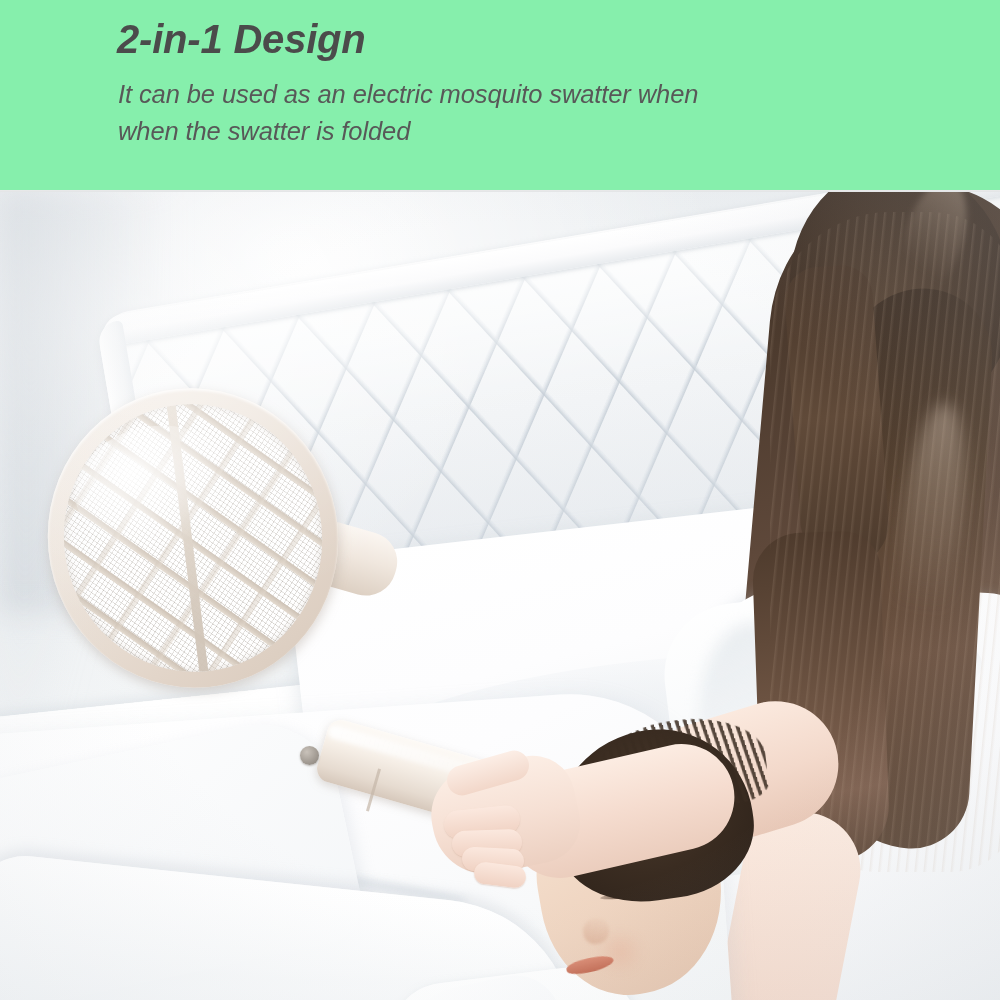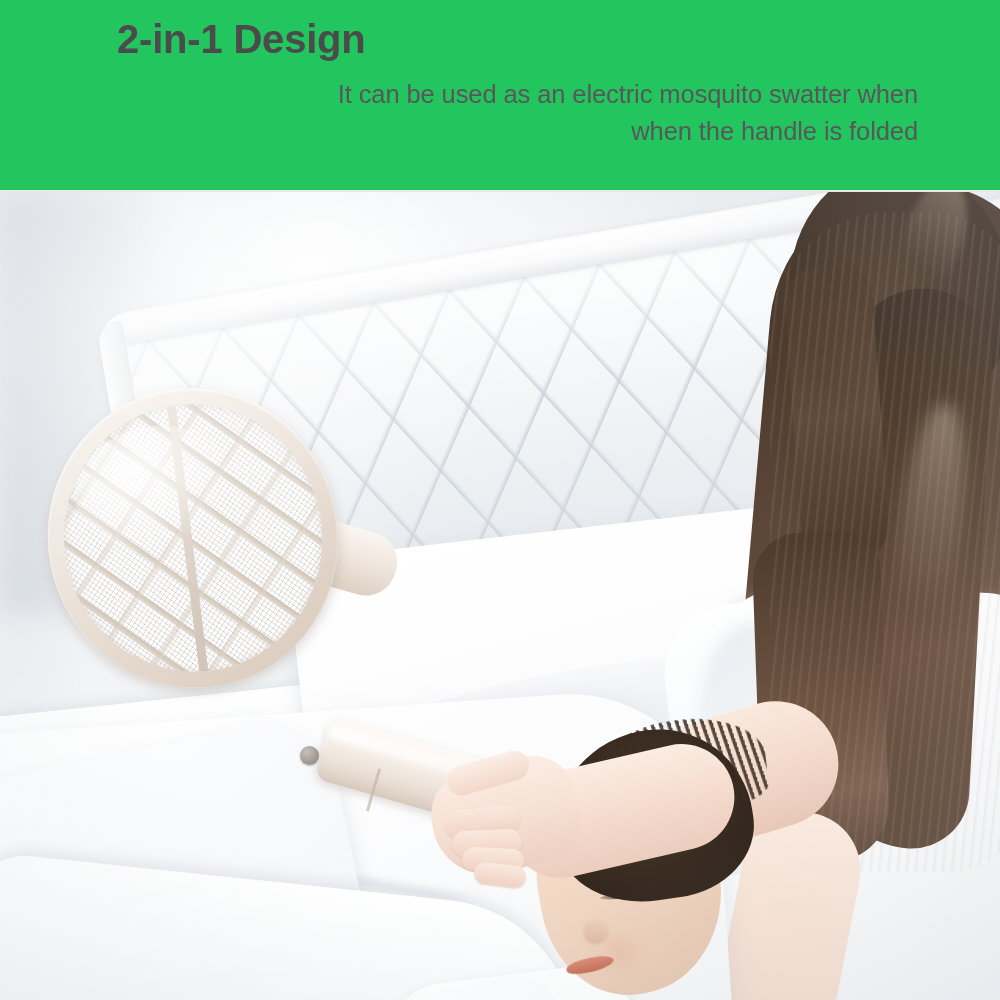--- a/index.html
+++ b/index.html
@@ -19,22 +19,23 @@
     overflow: hidden;
     background: #f2f2f2;
   }
 
   
   .banner {
     position: absolute;
     left: 0; top: 0;
     width: 1000px;
     height: 192px;
-    background: #22c55e;
+    background: #86efac;
     box-sizing: border-box;
+    font-style: italic;
   }
   .banner-heading {
     position: absolute;
     left: 117px;
     top: 16px;
     font-size: 40px;
     font-weight: 700;
     letter-spacing: -0.2px;
     color: #4b4b4b;
     line-height: 1.15;
@@ -43,21 +44,20 @@
   .banner-body {
     position: absolute;
     left: 118px;
     top: 76px;
     width: 800px;
     font-size: 25.5px;
     font-weight: 400;
     color: #585858;
     line-height: 37px;
     letter-spacing: -0.1px;
-    text-align: right;
   }
   .banner-body p { margin: 0; white-space: nowrap; }
 
   .banner-rule {
     position: absolute;
     left: 0; top: 190px;
     width: 1000px; height: 2px;
     background: linear-gradient(to bottom,#eaeaea,#e2e4e6);
   }
 
@@ -661,21 +661,21 @@
 </style>
 </head>
 <body>
 
 <div id="page">
 
   <div class="banner">
     <div class="banner-heading">2-in-1 Design</div>
     <div class="banner-body">
       <p>It can be used as an electric mosquito swatter when</p>
-      <p>when the handle is folded</p>
+      <p>when the swatter is folded</p>
     </div>
     <div class="banner-rule"></div>
   </div>
 
   <div class="photo">
 
     <div class="wall"></div>
     <div class="wall-shadow-left"></div>
     <div class="wall-corner"></div>
 

